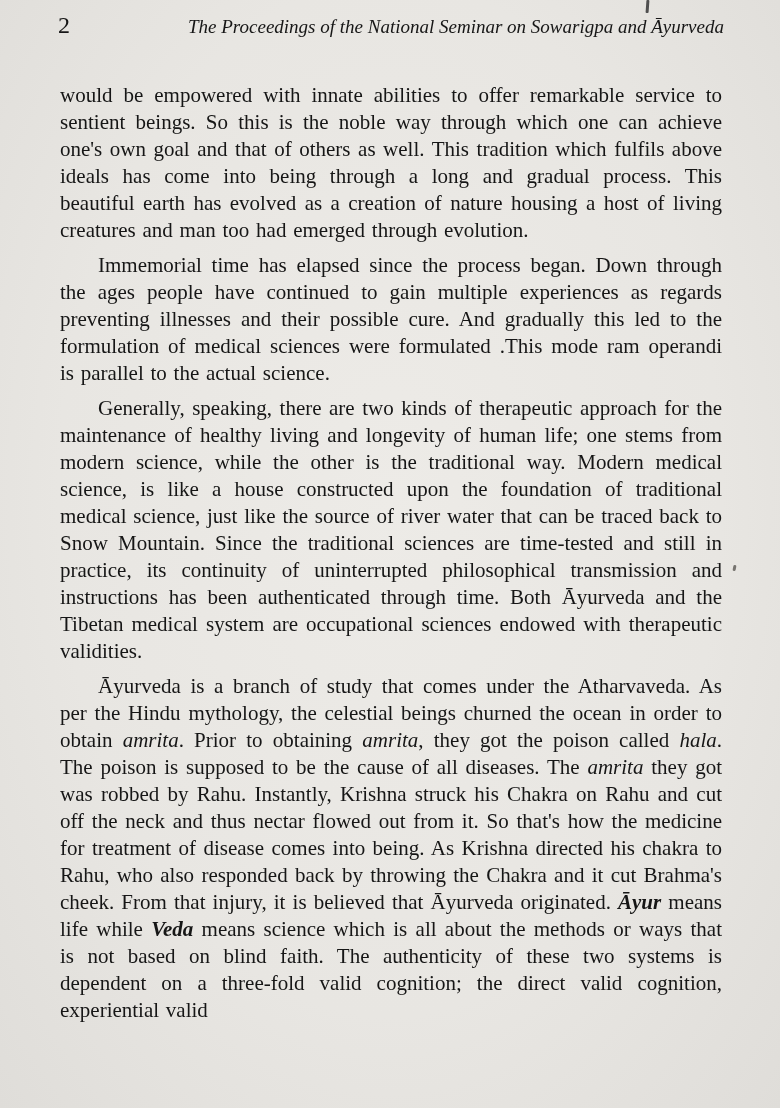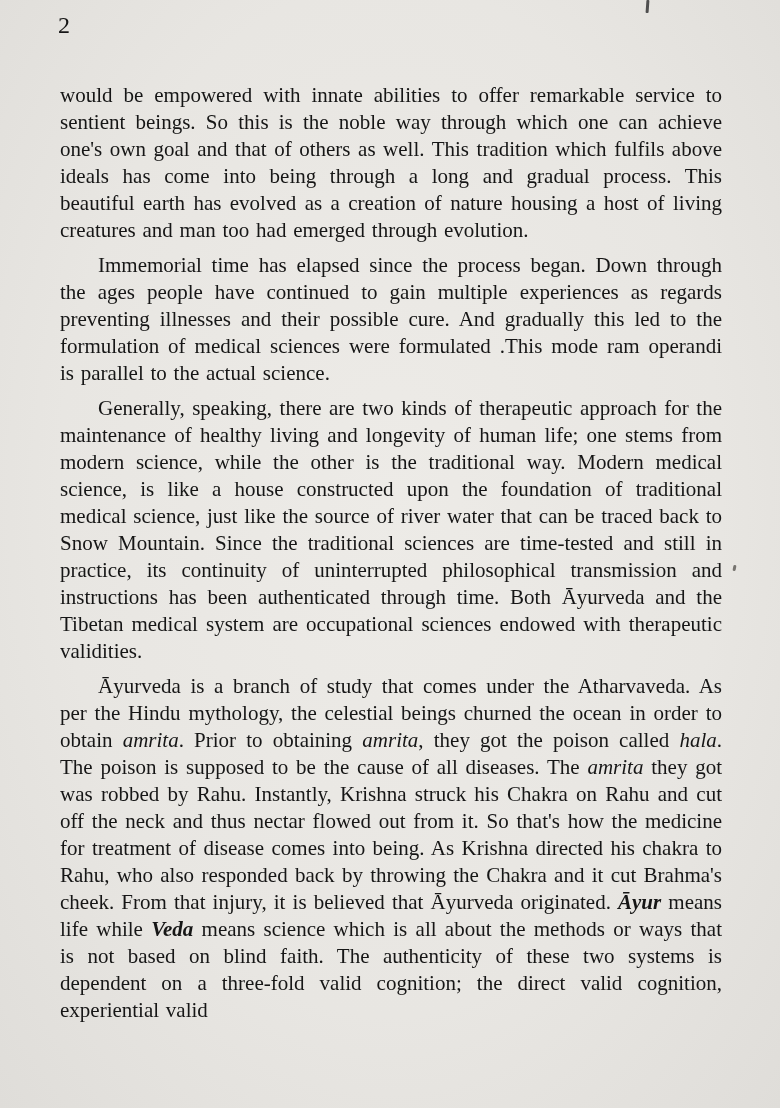--- a/index.html
+++ b/index.html
@@ -87,20 +87,21 @@
 </head>
 <body>
 
 <div class="page">
 
   <div class="scan-tick"></div>
   <div class="scan-speck"></div>
 
   <header class="running-head">
     <span class="page-number">2</span>
+    <span class="running-title">The Proceedings of the National Seminar on Sowarigpa and Āyurveda</span>
   </header>
 
   <main class="body-text">
     <div id="paragraphs">
         <p class="para"><span>would be empowered with innate abilities to offer remarkable service to sentient beings. So this is the noble way through which one can achieve one's own goal and that of others as well. This tradition which fulfils above ideals has come into being through a long and gradual process. This beautiful earth has evolved as a creation of nature housing a host of living creatures and man too had emerged through evolution.</span></p>
         <p class="para indent"><span>Immemorial time has elapsed since the process began. Down through the ages people have continued to gain multiple experiences as regards preventing illnesses and their possible cure. And gradually this led to the formulation of medical sciences were formulated .This mode ram operandi is parallel to the actual science.</span></p>
         <p class="para indent"><span>Generally, speaking, there are two kinds of therapeutic approach for the maintenance of healthy living and longevity of human life; one stems from modern science, while the other is the traditional way. Modern medical science, is like a house constructed upon the foundation of traditional medical science, just like the source of river water that can be traced back to Snow Mountain. Since the traditional sciences are time-tested and still in practice, its continuity of uninterrupted philosophical transmission and instructions has been authenticated through time. Both Āyurveda and the Tibetan medical system are occupational sciences endowed with therapeutic validities.</span></p>
         <p class="para indent"><span>Āyurveda is a branch of study that comes under the Atharvaveda. As per the Hindu mythology, the celestial beings churned the ocean in order to obtain </span><span class="italic">amrita</span><span>. Prior to obtaining </span><span class="italic">amrita</span><span>, they got the poison called </span><span class="italic">hala</span><span>. The poison is supposed to be the cause of all diseases. The </span><span class="italic">amrita</span><span> they got was robbed by Rahu. Instantly, Krishna struck his Chakra on Rahu and cut off the neck and thus nectar flowed out from it. So that's how the medicine for treatment of disease comes into being. As Krishna directed his chakra to Rahu, who also responded back by throwing the Chakra and it cut Brahma's cheek. From that injury, it is believed that Āyurveda originated. </span><span class="bold-italic">Āyur</span><span> means life while </span><span class="bold-italic">Veda</span><span> means science which is all about the methods or ways that is not based on blind faith. The authenticity of these two systems is dependent on a three-fold valid cognition; the direct valid cognition, experiential valid</span></p>
       </div>
   </main>

